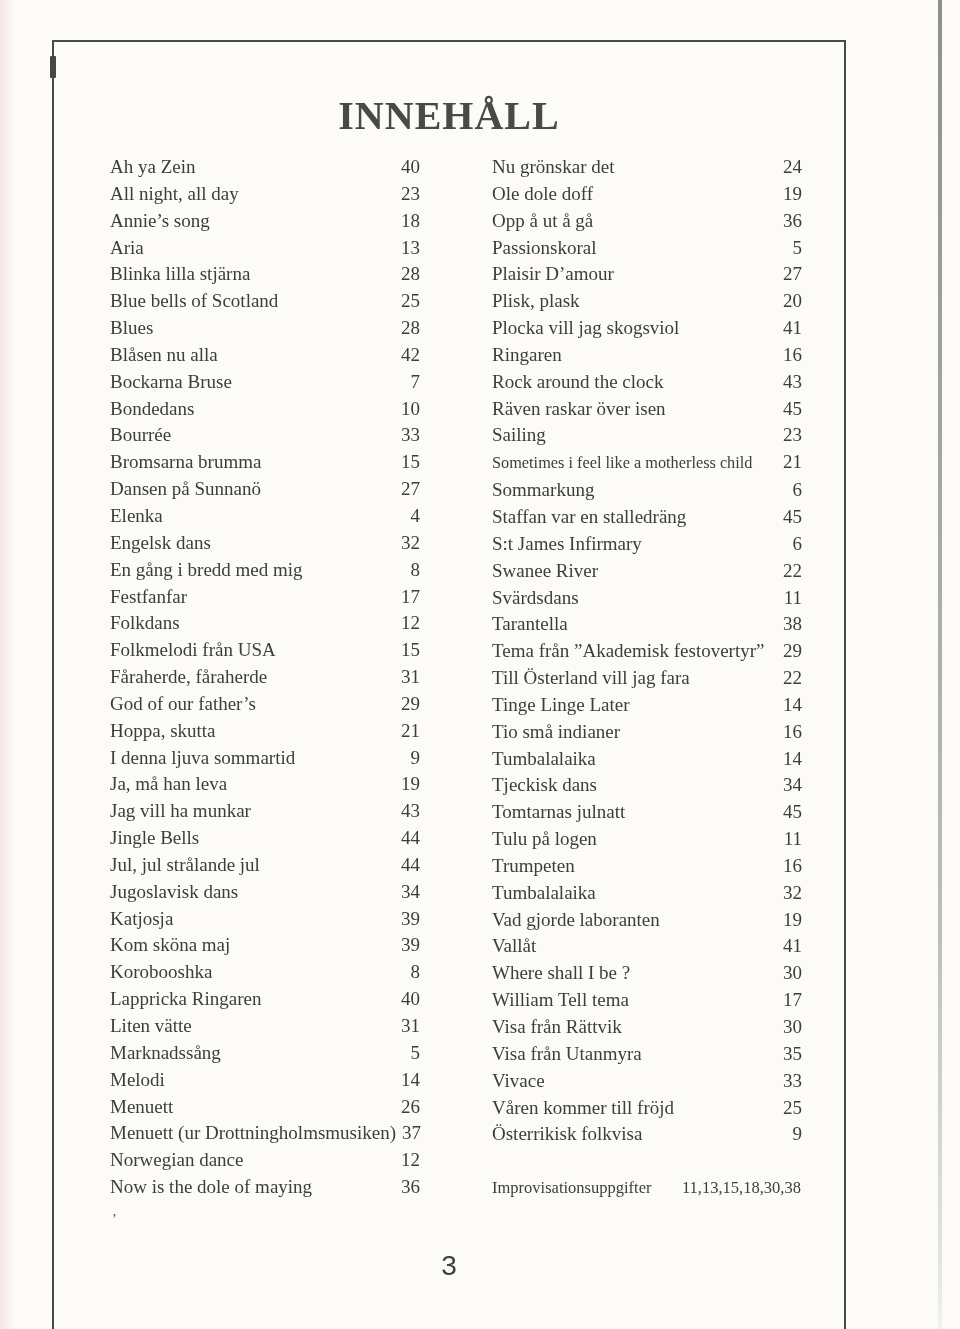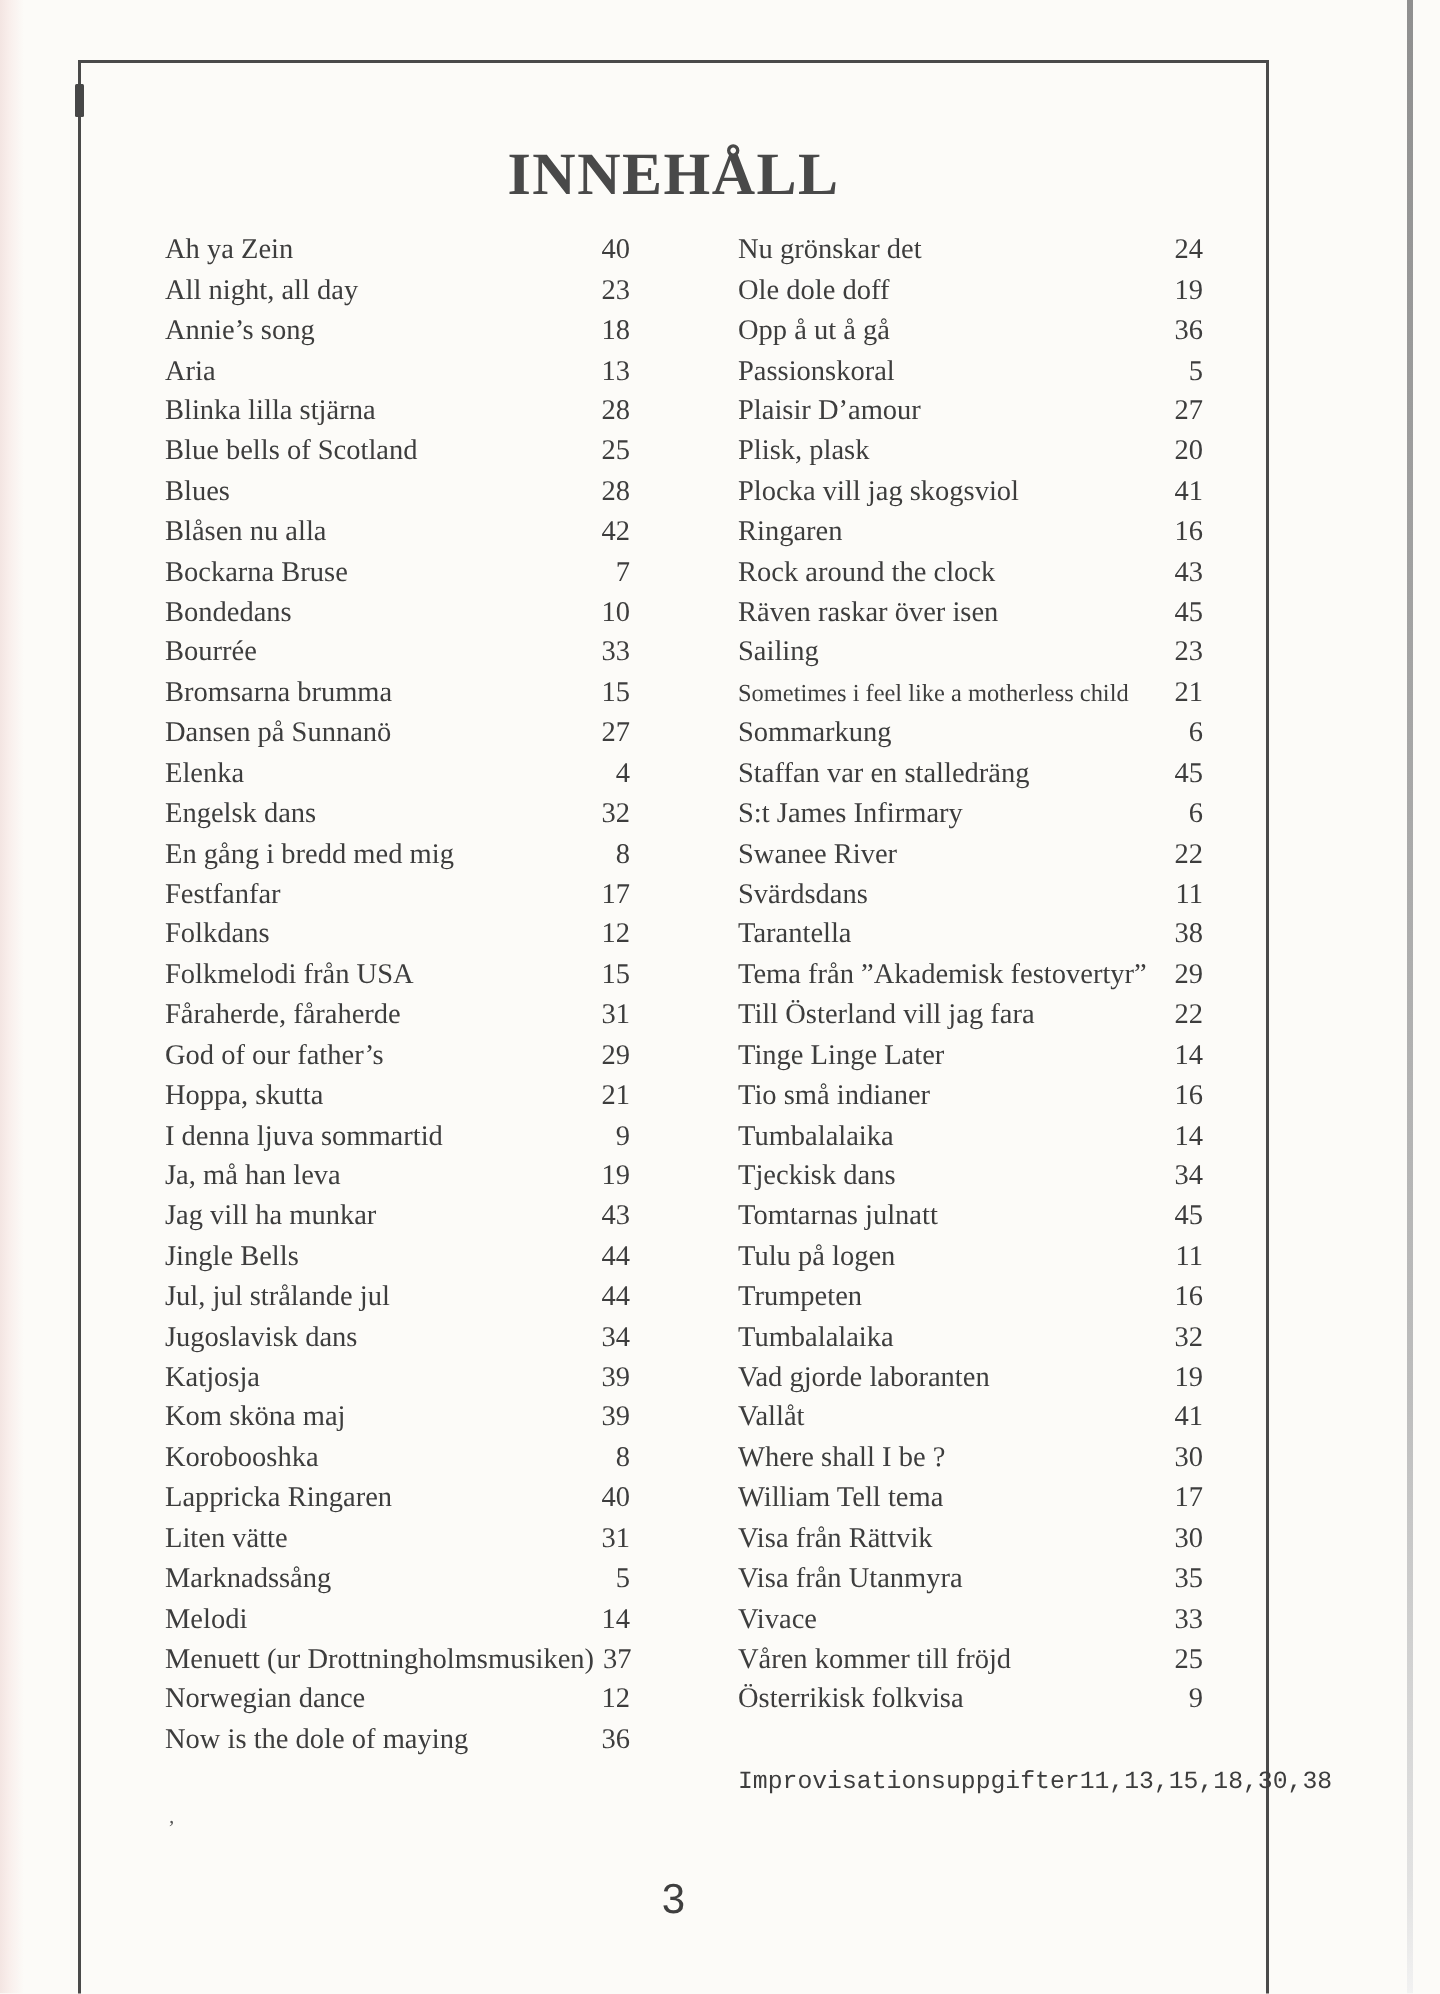--- a/index.html
+++ b/index.html
@@ -45,21 +45,21 @@
   .toc-row {
     display: flex; justify-content: space-between; align-items: baseline;
     white-space: nowrap;
   }
   .toc-title { overflow: visible; }
   .toc-page  { flex-shrink: 0; margin-left: 6px; }
   .toc-row.condensed .toc-title { font-size: 16.3px; font-family: Liberation Serif, serif; }
   .toc-footer {
     position: absolute; left: 438px; top: 1136px; width: 309px;
     display: flex; justify-content: space-between; align-items: flex-start;
-    font-size: 16.5px; white-space: nowrap; font-family: Liberation Mono, monospace;
+    font-size: 16.5px; white-space: nowrap;
   }
   .page-number {
     position: absolute; left: 52px; top: 1250px; width: 794px;
     text-align: center;
     font-family: "Liberation Sans", sans-serif;
     font-size: 28px; color: #3f3f3f;
   }
   .speck-comma {
     position: absolute; left: 112px; top: 1204px;
     font-size: 14px; color: #555;
@@ -244,20 +244,24 @@
   <div class="toc-row">
     <span class="toc-title">Marknadssång</span>
     <span class="toc-page">5</span>
   </div>
 
   <div class="toc-row">
     <span class="toc-title">Melodi</span>
     <span class="toc-page">14</span>
   </div>
 
+  <div class="toc-row">
+    <span class="toc-title">Menuett</span>
+    <span class="toc-page">26</span>
+  </div>
 
   <div class="toc-row">
     <span class="toc-title">Menuett (ur Drottningholmsmusiken)</span>
     <span class="toc-page">37</span>
   </div>
 
   <div class="toc-row">
     <span class="toc-title">Norwegian dance</span>
     <span class="toc-page">12</span>
   </div>

